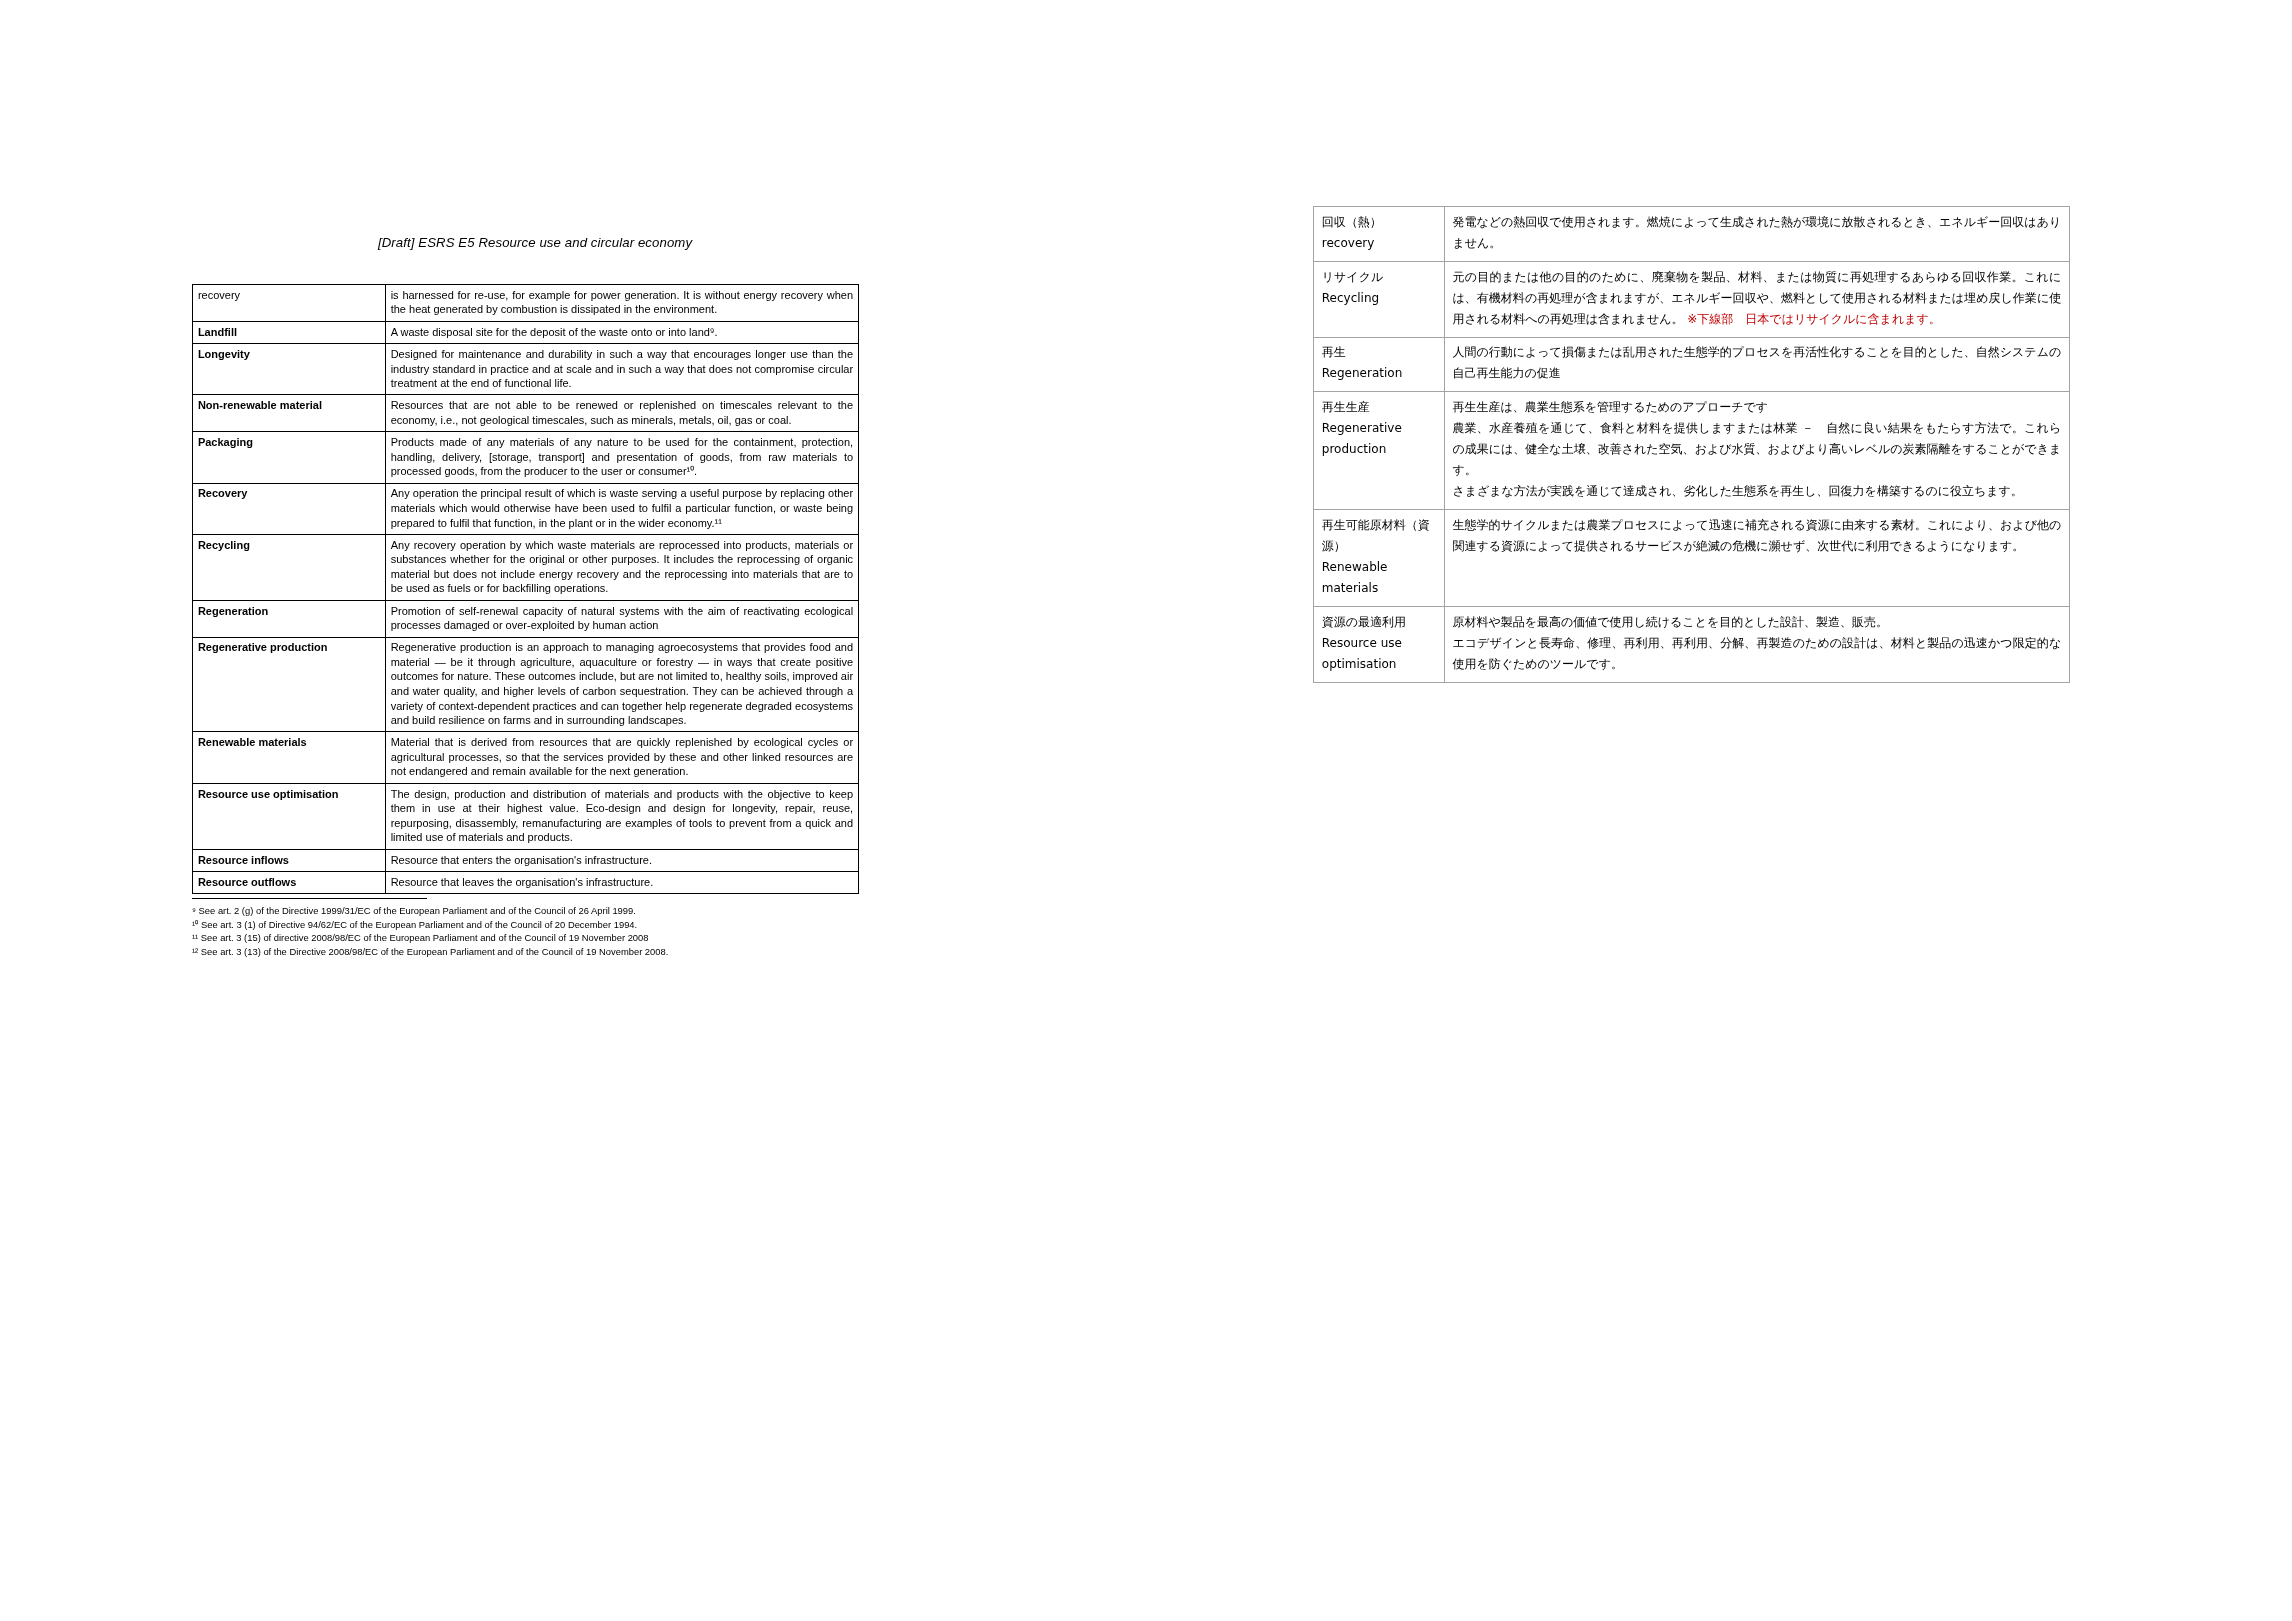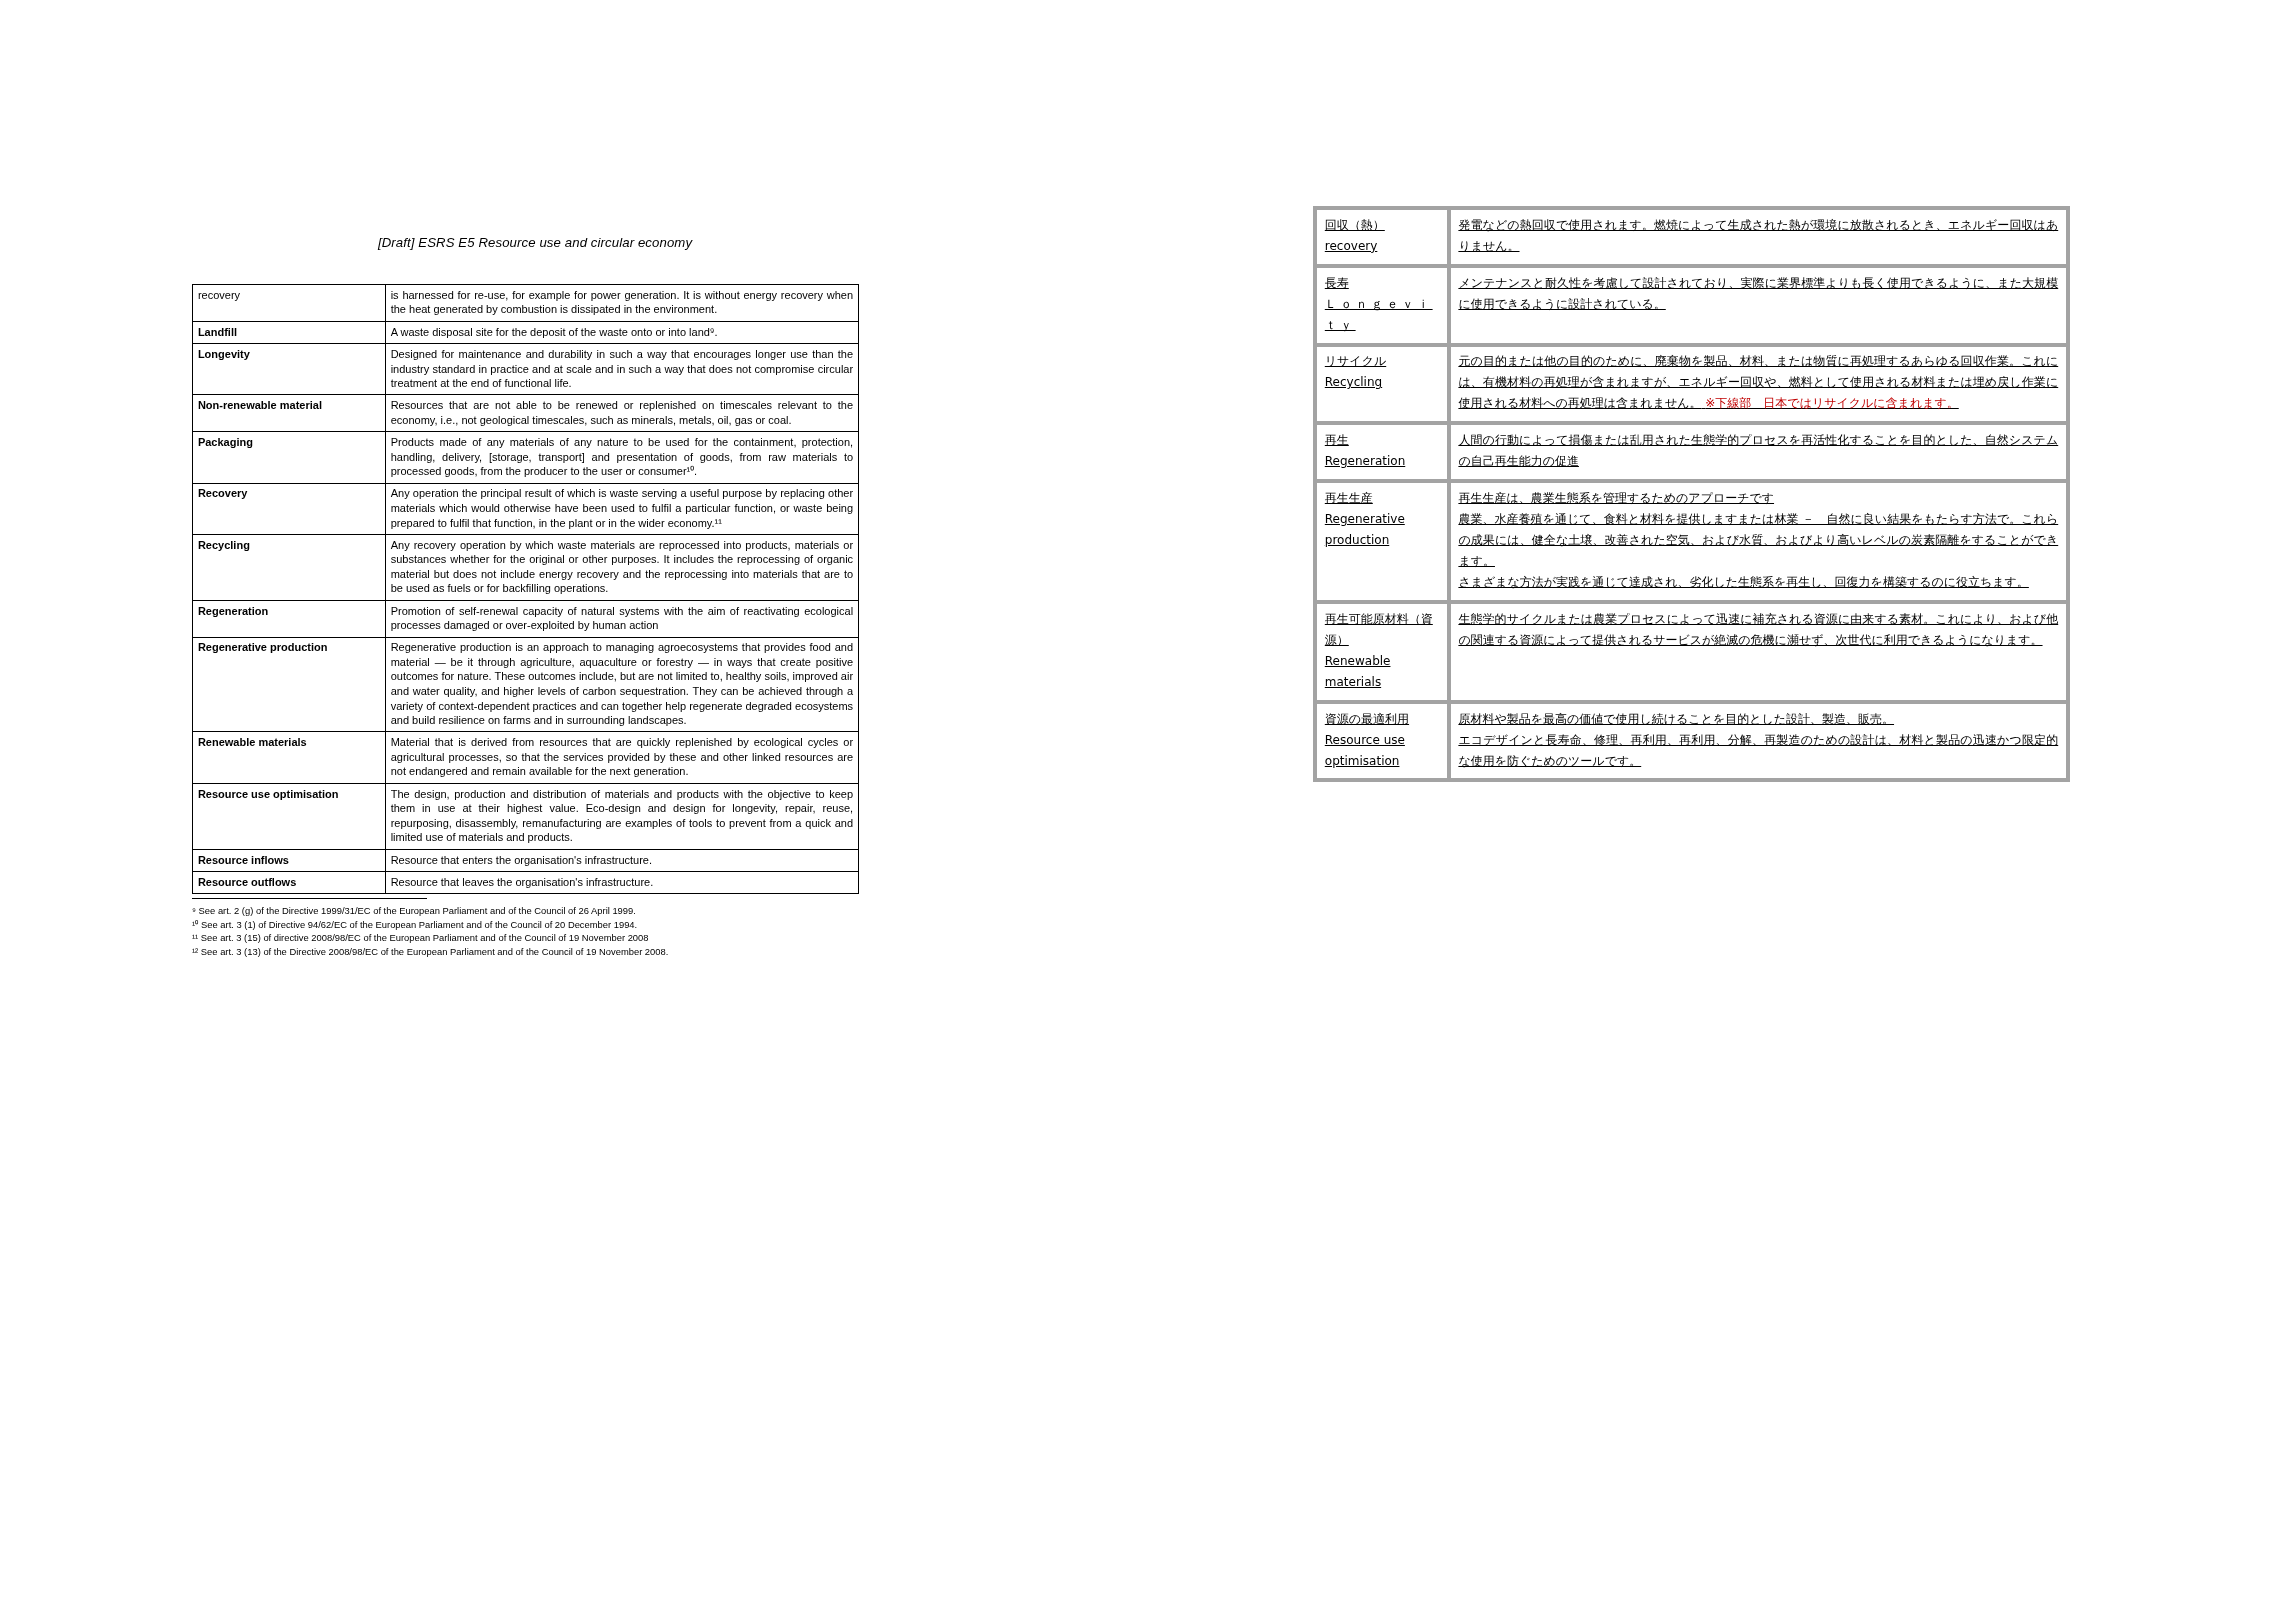--- a/index.html
+++ b/index.html
@@ -75,24 +75,23 @@
   }
   table.ja {
     border-collapse: collapse;
     width: 757px;
     table-layout: fixed;
     font-family: "DejaVu Sans", "Liberation Sans", sans-serif;
     font-size: 12px;
     line-height: 1.75;
   }
   table.ja td {
-    border: 4px solid #a3a3a3;
+    border: 1px solid #a3a3a3;
     padding: 4.9px 7.8px 6.9px 7.8px;
     vertical-align: top;
-    text-decoration: underline;
   }
   table.ja td.jterm {
     width: 114px;
   }
   table.ja td.jdef {
     text-align: justify;
   }
   .jp { display: block; }
   .en-sub { display: block; }
   .spaced { letter-spacing: 3.4px; }
@@ -176,27 +175,20 @@
     <tbody>
       <tr>
         <td class="jterm">
           <span class="jp">回収（熱）</span>
           <span class="en-sub">recovery</span>
         </td>
         <td class="jdef">発電などの熱回収で使用されます。燃焼によって生成された熱が環境に放散されるとき、エネルギー回収はありません。</td>
       </tr>
       <tr>
         <td class="jterm">
-          <span class="jp">長寿</span>
-          <span class="en-sub spaced">Ｌｏｎｇｅｖｉｔｙ</span>
-        </td>
-        <td class="jdef">メンテナンスと耐久性を考慮して設計されており、実際に業界標準よりも長く使用できるように、また大規模に使用できるように設計されている。</td>
-      </tr>
-      <tr>
-        <td class="jterm">
           <span class="jp">リサイクル</span>
           <span class="en-sub">Recycling</span>
         </td>
         <td class="jdef">
           <span>元の目的または他の目的のために、廃棄物を製品、材料、または物質に再処理するあらゆる回収作業。これには、有機材料の再処理が含まれますが、エネルギー回収や、燃料として使用される材料または埋め戻し作業に使用される材料への再処理は含まれません。</span>
           <span class="note">※下線部　日本ではリサイクルに含まれます。</span>
         </td>
       </tr>
       <tr>
         <td class="jterm">

